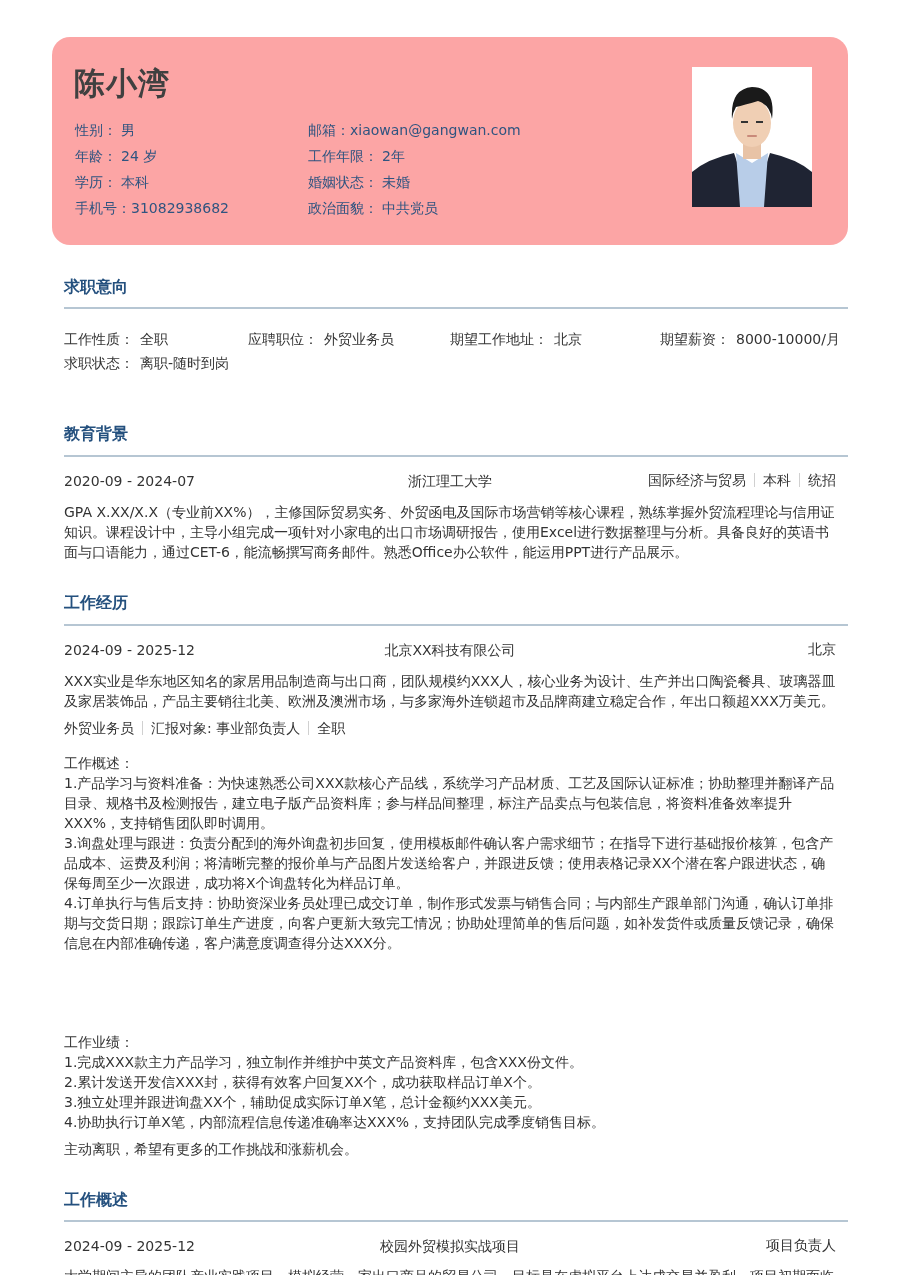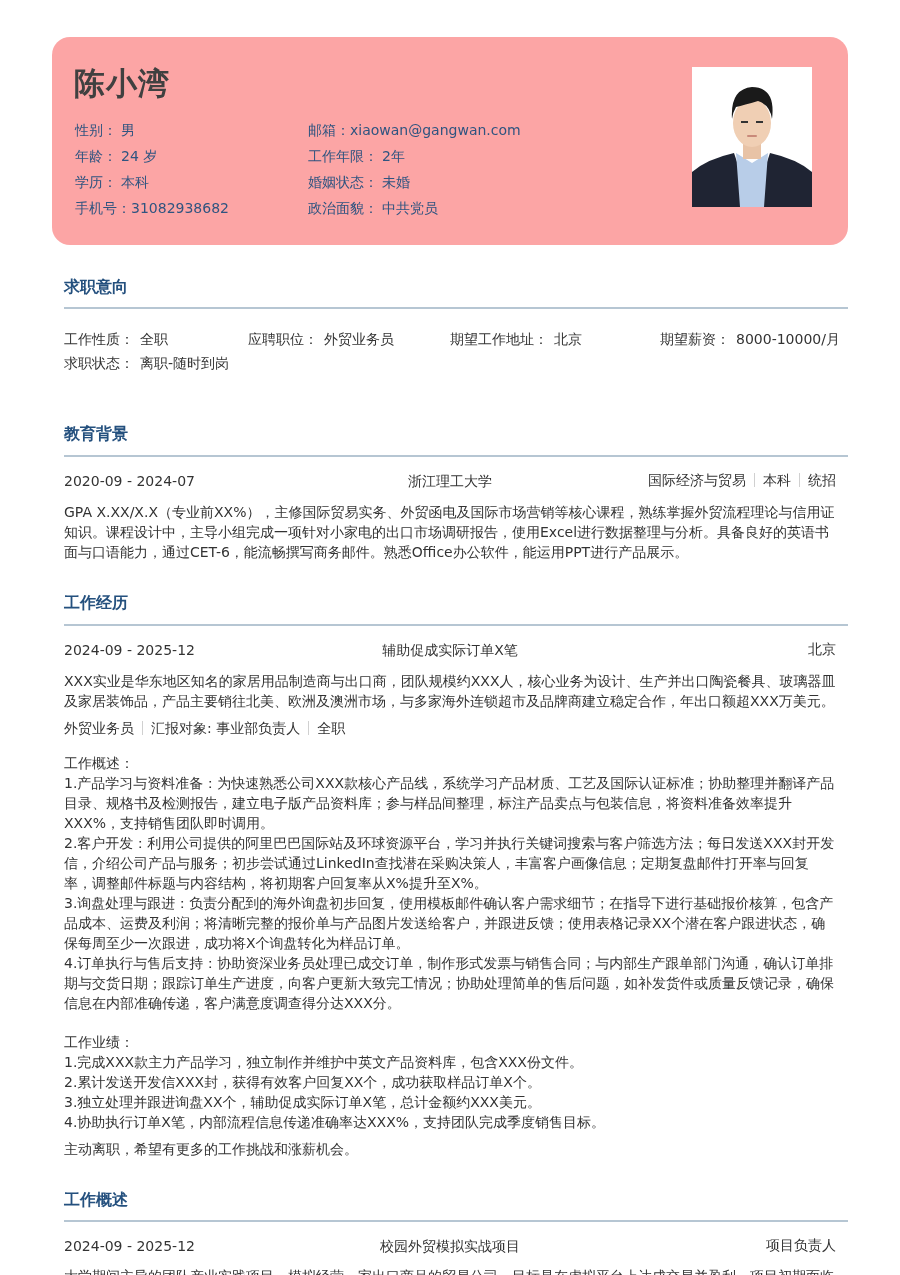--- a/index.html
+++ b/index.html
@@ -100,30 +100,29 @@
     <span class="right"><span>国际经济与贸易</span><span class="sep"></span><span>本科</span><span class="sep"></span><span>统招</span></span>
   </div>
   <div class="para" style="top:80px;">GPA X.XX/X.X（专业前XX%），主修国际贸易实务、外贸函电及国际市场营销等核心课程，熟练掌握外贸流程理论与信用证知识。课程设计中，主导小组完成一项针对小家电的出口市场调研报告，使用Excel进行数据整理与分析。具备良好的英语书面与口语能力，通过CET-6，能流畅撰写商务邮件。熟悉Office办公软件，能运用PPT进行产品展示。</div>
 </div>
 
 <div class="section" style="top:591px; height:575px;">
   <div class="section-title">工作经历</div>
   <div class="section-rule" style="top:33px;"></div>
   <div class="entry-head" style="top:49px;">
     <span class="date">2024-09 - 2025-12</span>
-    <span class="center">辅助促成实际订单X笔</span>
+    <span class="center">北京XX科技有限公司</span>
     <span class="right">北京</span>
   </div>
   <div class="para" style="top:80px;">XXX实业是华东地区知名的家居用品制造商与出口商，团队规模约XXX人，核心业务为设计、生产并出口陶瓷餐具、玻璃器皿及家居装饰品，产品主要销往北美、欧洲及澳洲市场，与多家海外连锁超市及品牌商建立稳定合作，年出口额超XXX万美元。</div>
   <div class="meta-line" style="top:127px;"><span>外贸业务员</span><span class="sep"></span><span>汇报对象: 事业部负责人</span><span class="sep"></span><span>全职</span></div>
 
   <div class="para" style="top:162px;">
     <div>工作概述：</div>
     <div>1.产品学习与资料准备：为快速熟悉公司XXX款核心产品线，系统学习产品材质、工艺及国际认证标准；协助整理并翻译产品目录、规格书及检测报告，建立电子版产品资料库；参与样品间整理，标注产品卖点与包装信息，将资料准备效率提升XXX%，支持销售团队即时调用。</div>
-    <div>2.客户开发：利用公司提供的阿里巴巴国际站及环球资源平台，学习并执行关键词搜索与客户筛选方法；每日发送XXX封开发信，介绍公司产品与服务；初步尝试通过LinkedIn查找潜在采购决策人，丰富客户画像信息；定期复盘邮件打开率与回复率，调整邮件标题与内容结构，将初期客户回复率从X%提升至X%。</div>
     <div>3.询盘处理与跟进：负责分配到的海外询盘初步回复，使用模板邮件确认客户需求细节；在指导下进行基础报价核算，包含产品成本、运费及利润；将清晰完整的报价单与产品图片发送给客户，并跟进反馈；使用表格记录XX个潜在客户跟进状态，确保每周至少一次跟进，成功将X个询盘转化为样品订单。</div>
     <div>4.订单执行与售后支持：协助资深业务员处理已成交订单，制作形式发票与销售合同；与内部生产跟单部门沟通，确认订单排期与交货日期；跟踪订单生产进度，向客户更新大致完工情况；协助处理简单的售后问题，如补发货件或质量反馈记录，确保信息在内部准确传递，客户满意度调查得分达XXX分。</div>
   </div>
 
   <div class="para" style="top:441px;">
     <div>工作业绩：</div>
     <div>1.完成XXX款主力产品学习，独立制作并维护中英文产品资料库，包含XXX份文件。</div>
     <div>2.累计发送开发信XXX封，获得有效客户回复XX个，成功获取样品订单X个。</div>
     <div>3.独立处理并跟进询盘XX个，辅助促成实际订单X笔，总计金额约XXX美元。</div>
     <div>4.协助执行订单X笔，内部流程信息传递准确率达XXX%，支持团队完成季度销售目标。</div>

